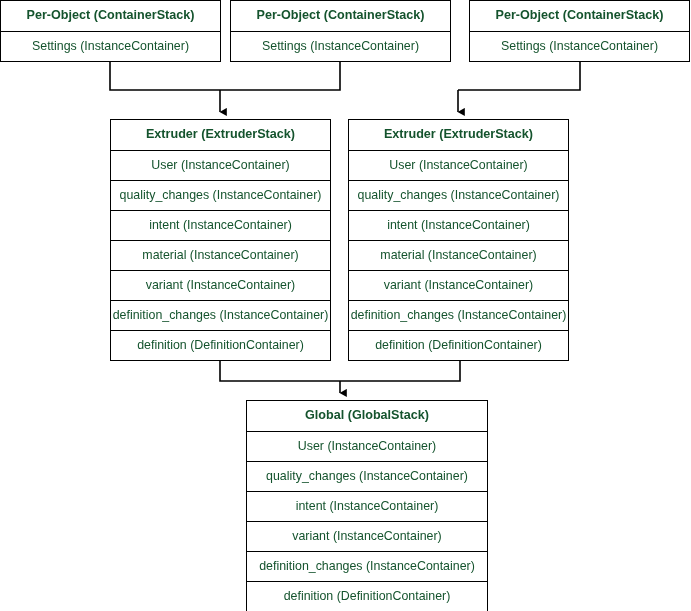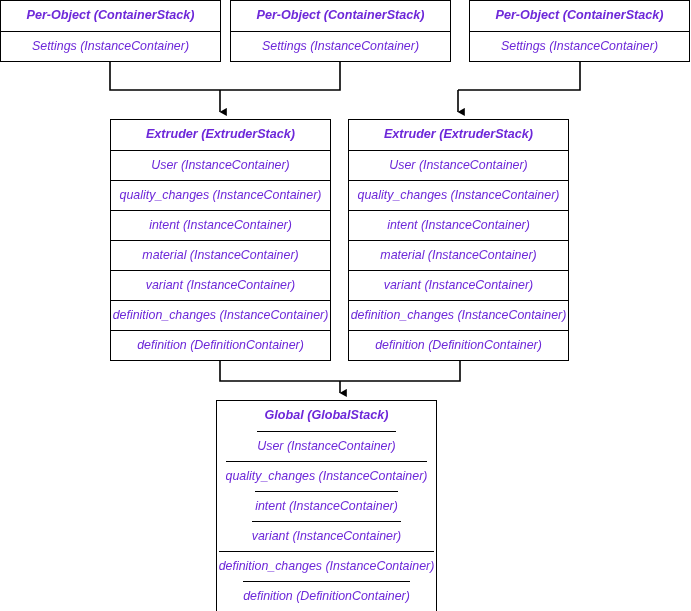--- a/index.html
+++ b/index.html
@@ -37,26 +37,25 @@
     border: 1.4px solid #000000;
     display: flex;
     flex-direction: column;
   }
   .stack-row {
     box-sizing: border-box;
     height: 30px;
     line-height: 28px;
     text-align: center;
     font-size: 12.4px;
-    color: #6d28d9;
+    color: #14532d;
     white-space: nowrap;
     overflow: hidden;
     background: #ffffff;
     border-top: 1.4px solid #000000;
-    font-style: italic;
   }
   .stack-row.header {
     border-top: none;
     font-weight: bold;
     font-size: 12.6px;
   }
 </style>
 </head>
 <body>
 
@@ -111,21 +110,21 @@
       <div class="stack-box" style="left: 348px; top: 119px; width: 221px;">
         <div class="stack-row header">Extruder (ExtruderStack)</div>
         <div class="stack-row">User (InstanceContainer)</div>
         <div class="stack-row">quality_changes (InstanceContainer)</div>
         <div class="stack-row">intent (InstanceContainer)</div>
         <div class="stack-row">material (InstanceContainer)</div>
         <div class="stack-row">variant (InstanceContainer)</div>
         <div class="stack-row">definition_changes (InstanceContainer)</div>
         <div class="stack-row">definition (DefinitionContainer)</div>
       </div>
-      <div class="stack-box" style="left: 216px; top: 400px; width: 221px; align-items: center;">
+      <div class="stack-box" style="left: 246px; top: 400px; width: 242px;">
         <div class="stack-row header">Global (GlobalStack)</div>
         <div class="stack-row">User (InstanceContainer)</div>
         <div class="stack-row">quality_changes (InstanceContainer)</div>
         <div class="stack-row">intent (InstanceContainer)</div>
         <div class="stack-row">variant (InstanceContainer)</div>
         <div class="stack-row">definition_changes (InstanceContainer)</div>
         <div class="stack-row">definition (DefinitionContainer)</div>
       </div>
     </div>
 

